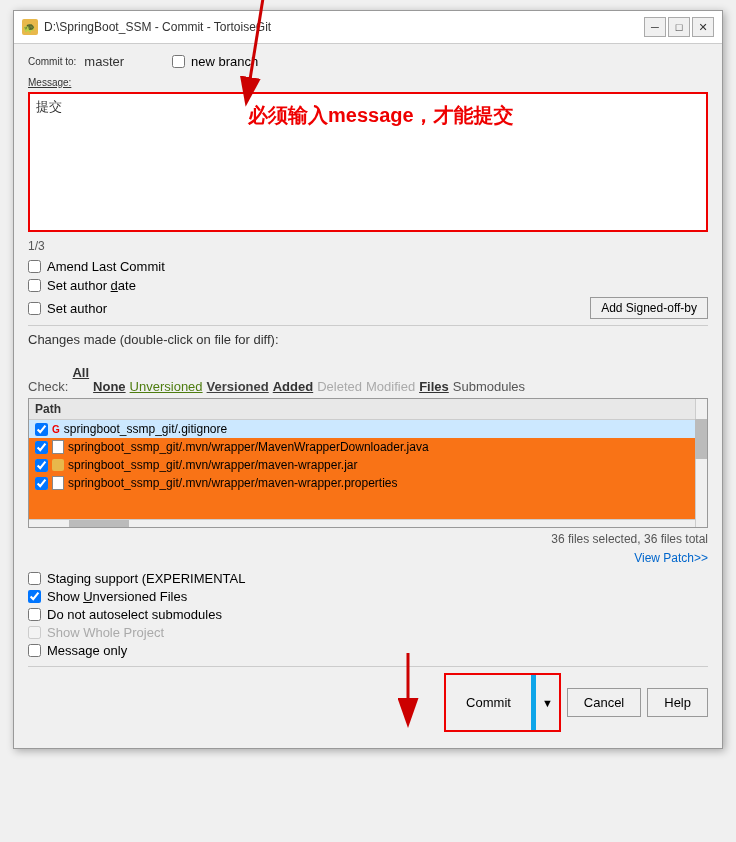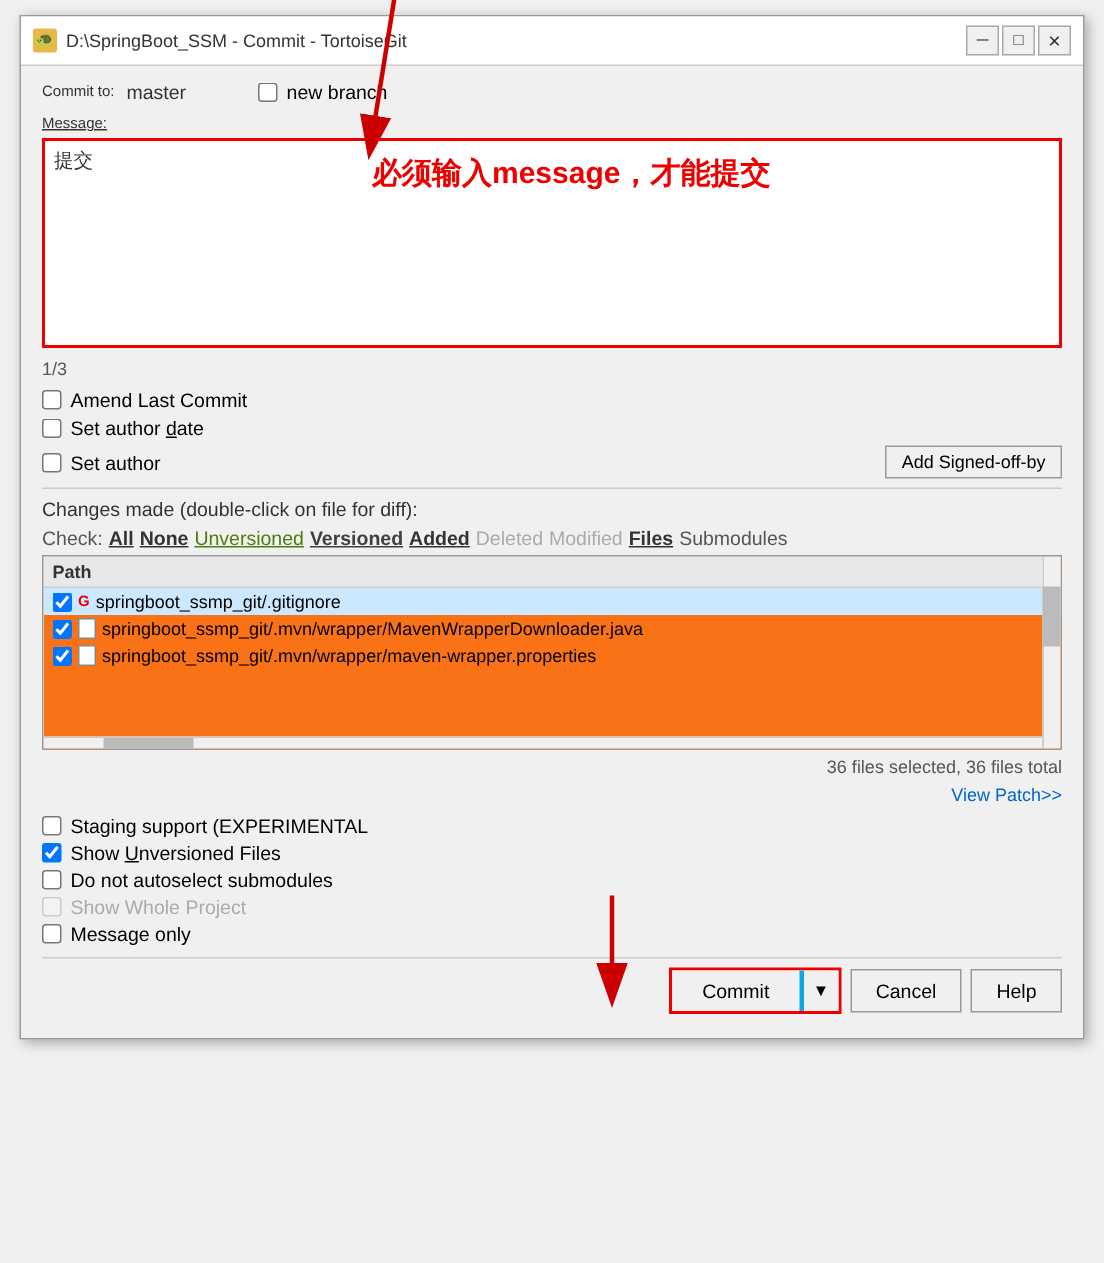--- a/index.html
+++ b/index.html
@@ -164,21 +164,21 @@
       margin-bottom: 4px;
     }
     .check-row {
       display: flex;
       align-items: center;
       gap: 4px;
       font-size: 13px;
       margin-bottom: 4px;
       flex-wrap: wrap;
     }
-    .check-row span { color: #555; }
+    .check-row span { color: #555; margin-top: 28px; }
     .check-row a { color: #333; text-decoration: underline; cursor: pointer; font-weight: bold; }
 
     .file-list-container {
       border: 1px solid #999;
       background: #f97316;
       height: 130px;
       overflow-y: auto;
       margin-bottom: 4px;
       position: relative;
     }
@@ -253,26 +253,26 @@
       gap: 6px;
       padding-bottom: 6px;
       position: relative;
     }
     .btn-commit {
       display: flex;
       align-items: stretch;
       border: 2px solid #e00;
     }
     .btn-commit-main {
-      padding: 6px 20px;
+      padding: 20px 20px;
       font-size: 13px;
       background: #f0f0f0;
       border: none;
       cursor: pointer;
-      border-right: 3px solid #0ea5e9;
+      border-right: 5px solid #0ea5e9;
     }
     .btn-commit-arrow {
       padding: 6px 6px;
       font-size: 11px;
       background: #f0f0f0;
       border: none;
       cursor: pointer;
     }
     .btn-cancel {
       padding: 6px 16px;
@@ -399,20 +399,25 @@
           <span style="color:#e00;font-weight:bold;font-size:10px;">G</span>
           <span>springboot_ssmp_git/.gitignore</span>
         </div>
         <div class="file-item">
           <input type="checkbox" checked="" style="">
           <span class="file-icon-doc"></span>
           <span>springboot_ssmp_git/.mvn/wrapper/MavenWrapperDownloader.java</span>
         </div>
         <div class="file-item">
           <input type="checkbox" checked="" style="">
+          <span class="file-icon-jar"></span>
+          <span>springboot_ssmp_git/.mvn/wrapper/maven-wrapper.jar</span>
+        </div>
+        <div class="file-item">
+          <input type="checkbox" checked="" style="">
           <span class="file-icon-doc"></span>
           <span>springboot_ssmp_git/.mvn/wrapper/maven-wrapper.properties</span>
         </div>
 
         <div style="position:absolute;bottom:0;left:0;right:12px;height:8px;background:#f0f0f0;border-top:1px solid #ccc;">
           <div style="width:60px;height:8px;background:#bbb;margin-left:40px;"></div>
         </div>
         <div class="scrollbar-right">
           <div class="scrollbar-thumb"></div>
         </div>

